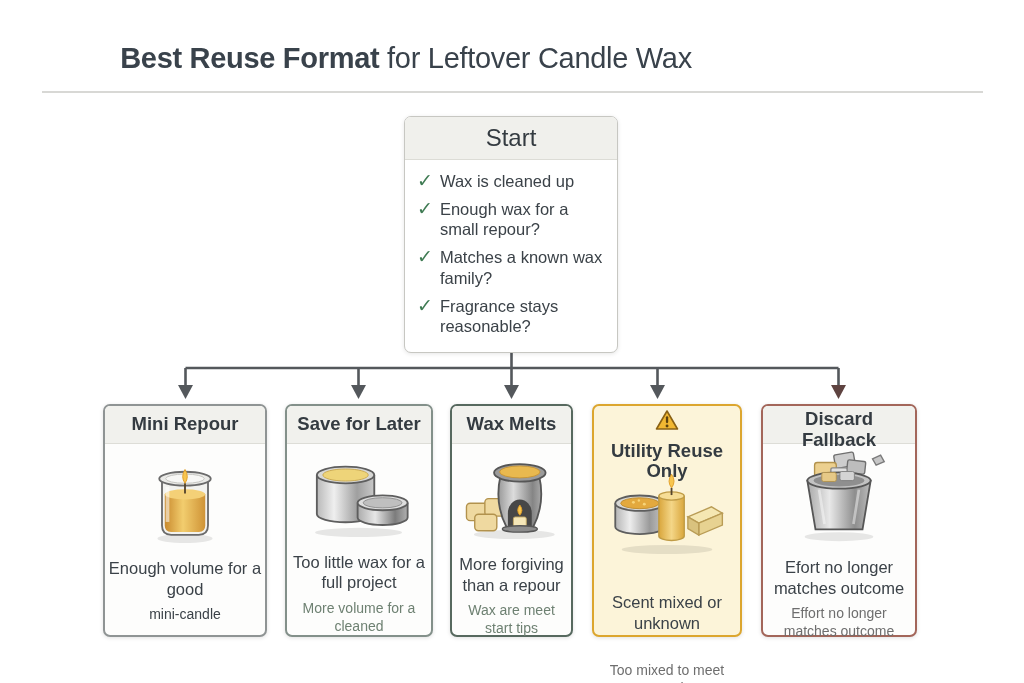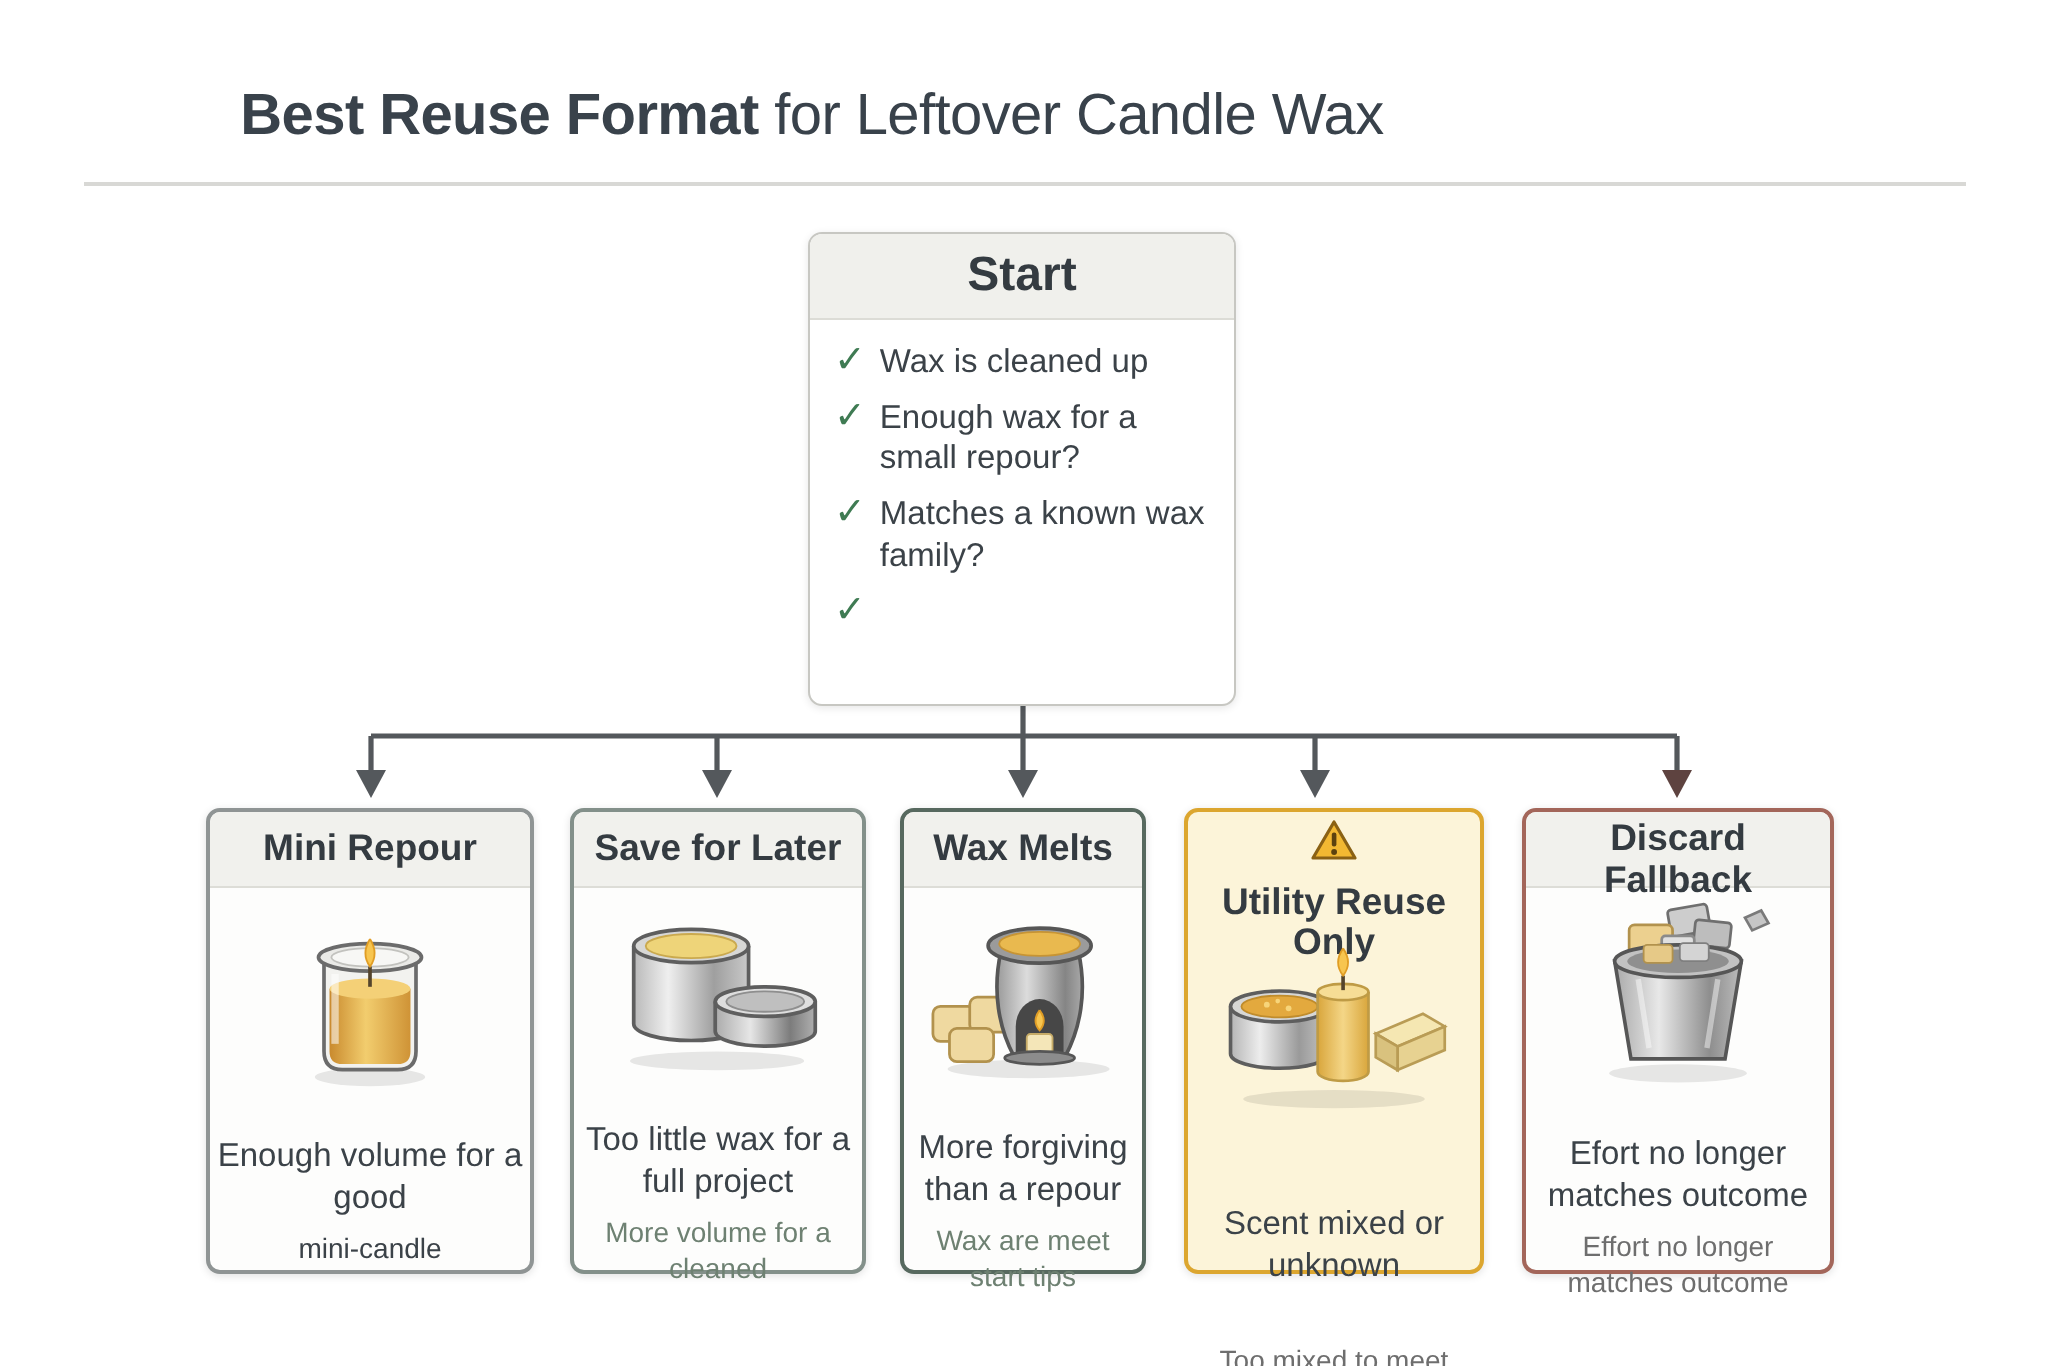--- a/index.html
+++ b/index.html
@@ -11,21 +11,21 @@
          font-size:29px;color:#39424b;letter-spacing:-0.3px;}
   .title .bold{font-weight:700;}
   .rule{position:absolute;top:91px;left:42px;width:941px;height:2px;background:#d8d8d5;}
 
   
   .startbox{position:absolute;left:404px;top:116px;width:214px;height:237px;background:#ffffff;
             border:1.5px solid #c7c7c2;border-radius:7px;box-shadow:0 1px 4px rgba(0,0,0,.10);
             box-sizing:border-box;}
   .start-h{height:42px;background:#f0f0ec;border-bottom:1px solid #dcdcd6;border-radius:6px 6px 0 0;
            display:flex;align-items:center;justify-content:center;
-           font-size:24px;font-weight:700;color:#343b41;}
+           font-size:24px;font-weight:400;color:#343b41;}
   .start-b{padding:11px 8px 6px 12px;}
   .chk{display:flex;gap:7px;margin-bottom:8px;font-size:16.5px;color:#3b4248;line-height:1.22;}
   .check{color:#3f7b53;font-weight:700;font-size:19px;line-height:1;flex:0 0 auto;
          font-family:"DejaVu Sans",sans-serif;}
 
   
   .connectors{position:absolute;left:0;top:0;pointer-events:none;}
 
   
   .branch{position:absolute;top:404px;height:233px;border-radius:7px;background:#fdfdfc;
@@ -39,21 +39,21 @@
 
   .bh{min-height:38px;display:flex;align-items:center;justify-content:center;gap:5px;
       flex-wrap:wrap;font-weight:700;font-size:18.5px;color:#343b41;background:#f1f1ed;
       border-bottom:1px solid #ddddd7;border-radius:5px 5px 0 0;padding:3px 4px;
       text-align:center;line-height:1.12;box-sizing:border-box;}
   .b3 .bh{background:transparent;border-bottom:none;}
   .warn{flex:0 0 auto;display:inline-block;}
 
   .icon-wrap{height:96px;display:flex;align-items:flex-end;justify-content:center;margin-top:4px;}
   .b3 .icon-wrap{height:86px;}
-  .t1{text-align:center;font-size:16.5px;color:#3b4248;line-height:1.25;margin:24px 3px 0;}
+  .t1{text-align:center;font-size:16.5px;color:#3b4248;line-height:1.25;margin:14px 3px 0;}
   .t2{text-align:center;font-size:14px;line-height:1.25;margin:7px 3px 0;}
   .t2.dark{color:#3b4248;}
   .t2.green{color:#6e8172;}
   .t2.gray{color:#6e6e6e;}
 </style>
 </head>
 <body>
 
 <div class="canvas">
 
@@ -81,20 +81,21 @@
       <div class="chk">
         <span class="check">✓</span>
         <span>Enough wax for a small repour?</span>
       </div>
       <div class="chk">
         <span class="check">✓</span>
         <span>Matches a known wax family?</span>
       </div>
       <div class="chk">
         <span class="check">✓</span>
+        <span>Fragrance stays reasonable?</span>
       </div>
     </div>
   </div>
 
   <div class="branch b0">
     <div class="bh">Mini Repour</div>
     <div class="icon-wrap">
       <svg viewBox="0 0 80 100" width="74" height="92">
         <defs>
           <linearGradient id="gJarWax" x1="0" y1="0" x2="1" y2="0">

